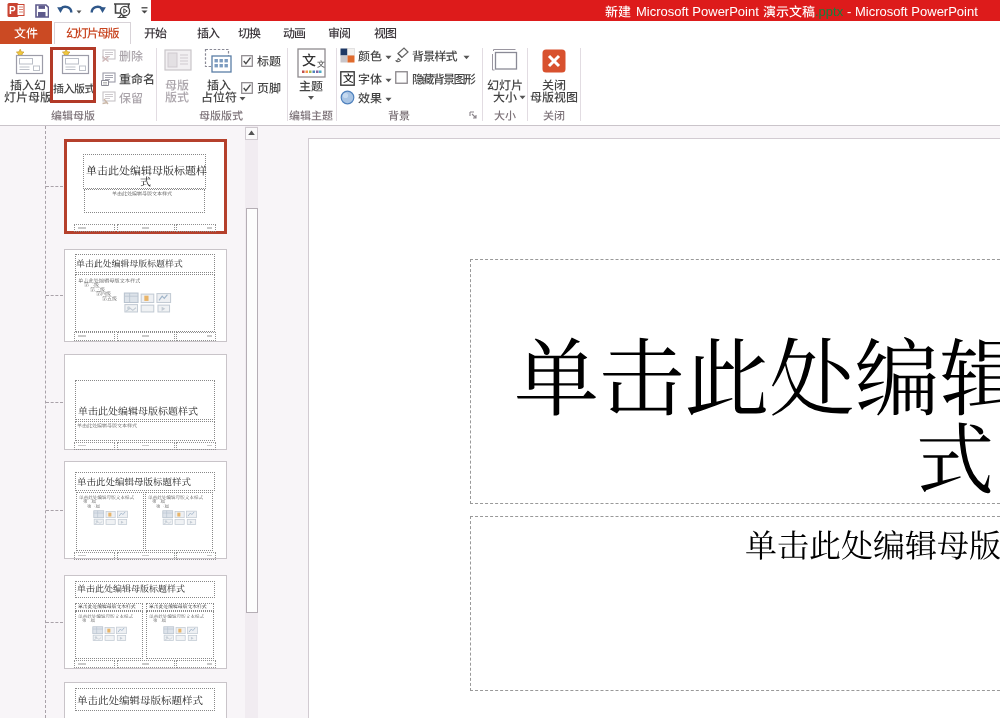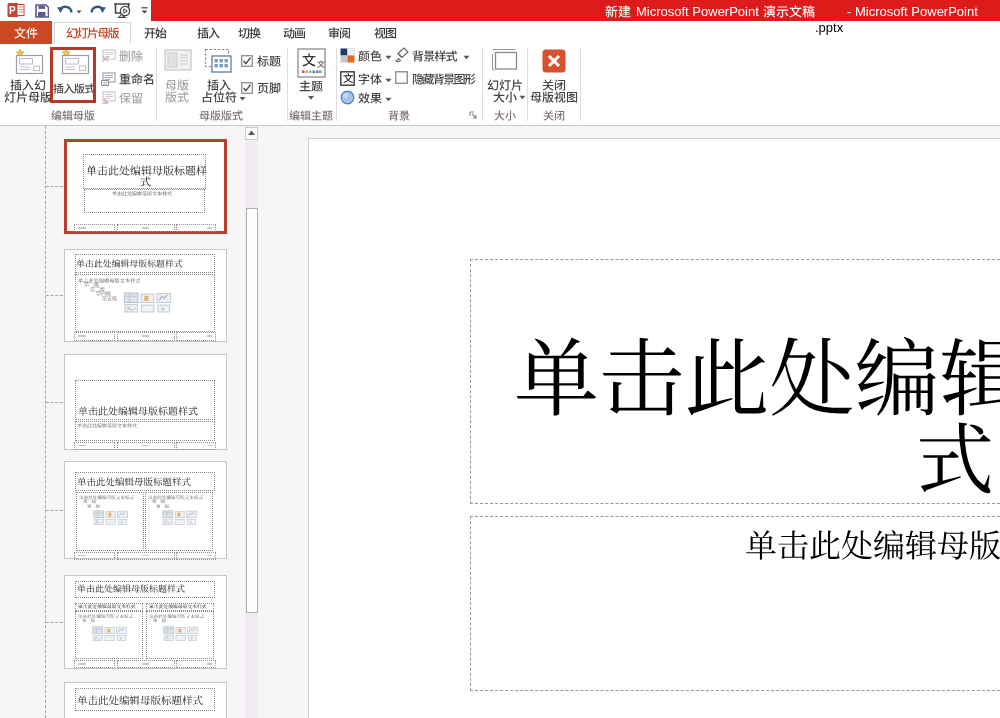--- a/index.html
+++ b/index.html
@@ -87,21 +87,21 @@
     <use href="#s28" x="0"></use>
     <use href="#s20" x="1000"></use>
   </svg>
 <div class="ab" style="left:636px;top:4px;font-size:13px;color:#fff">Microsoft PowerPoint</div>
 <svg style="position:absolute;left:763px;top:4.5px;" width="52" height="13" viewBox="0 0 4000 1000" fill="#fff">
     <use href="#s34" x="0"></use>
     <use href="#s40" x="1000"></use>
     <use href="#s27" x="2000"></use>
     <use href="#s41" x="3000"></use>
   </svg>
-<div class="ab" style="left:815px;top:20px;font-size:13px;color:#000000">.pptx</div>
+<div class="ab" style="left:815px;top:4px;font-size:13px;color:#15803d">.pptx</div>
 <div class="ab" style="left:847px;top:4px;font-size:13px;color:#fff">-</div>
 <div class="ab" style="left:855px;top:4px;font-size:13px;color:#fff">Microsoft PowerPoint</div>
 <svg class="ab" style="left:7px;top:2px" width="18" height="17" viewBox="0 0 18 17">
 <rect x="0.5" y="1" width="11" height="14" rx="1.5" fill="#C94331"></rect>
 <rect x="10" y="2.5" width="7" height="11" fill="#fff" stroke="#C94331" stroke-width="1"></rect>
 <path d="M12 5h4M12 7.5h4M12 10h4" stroke="#D57663" stroke-width="0.9"></path>
 <text x="2" y="12" font-size="10" font-weight="bold" fill="#fff" font-family="Liberation Sans">P</text>
 </svg>
 <svg class="ab" style="left:35px;top:3.5px" width="14" height="14" viewBox="0 0 14 14">
 <path d="M1 1h10l2.5 2.5V13H1z" fill="none" stroke="#5E5A8C" stroke-width="1.6"></path>

